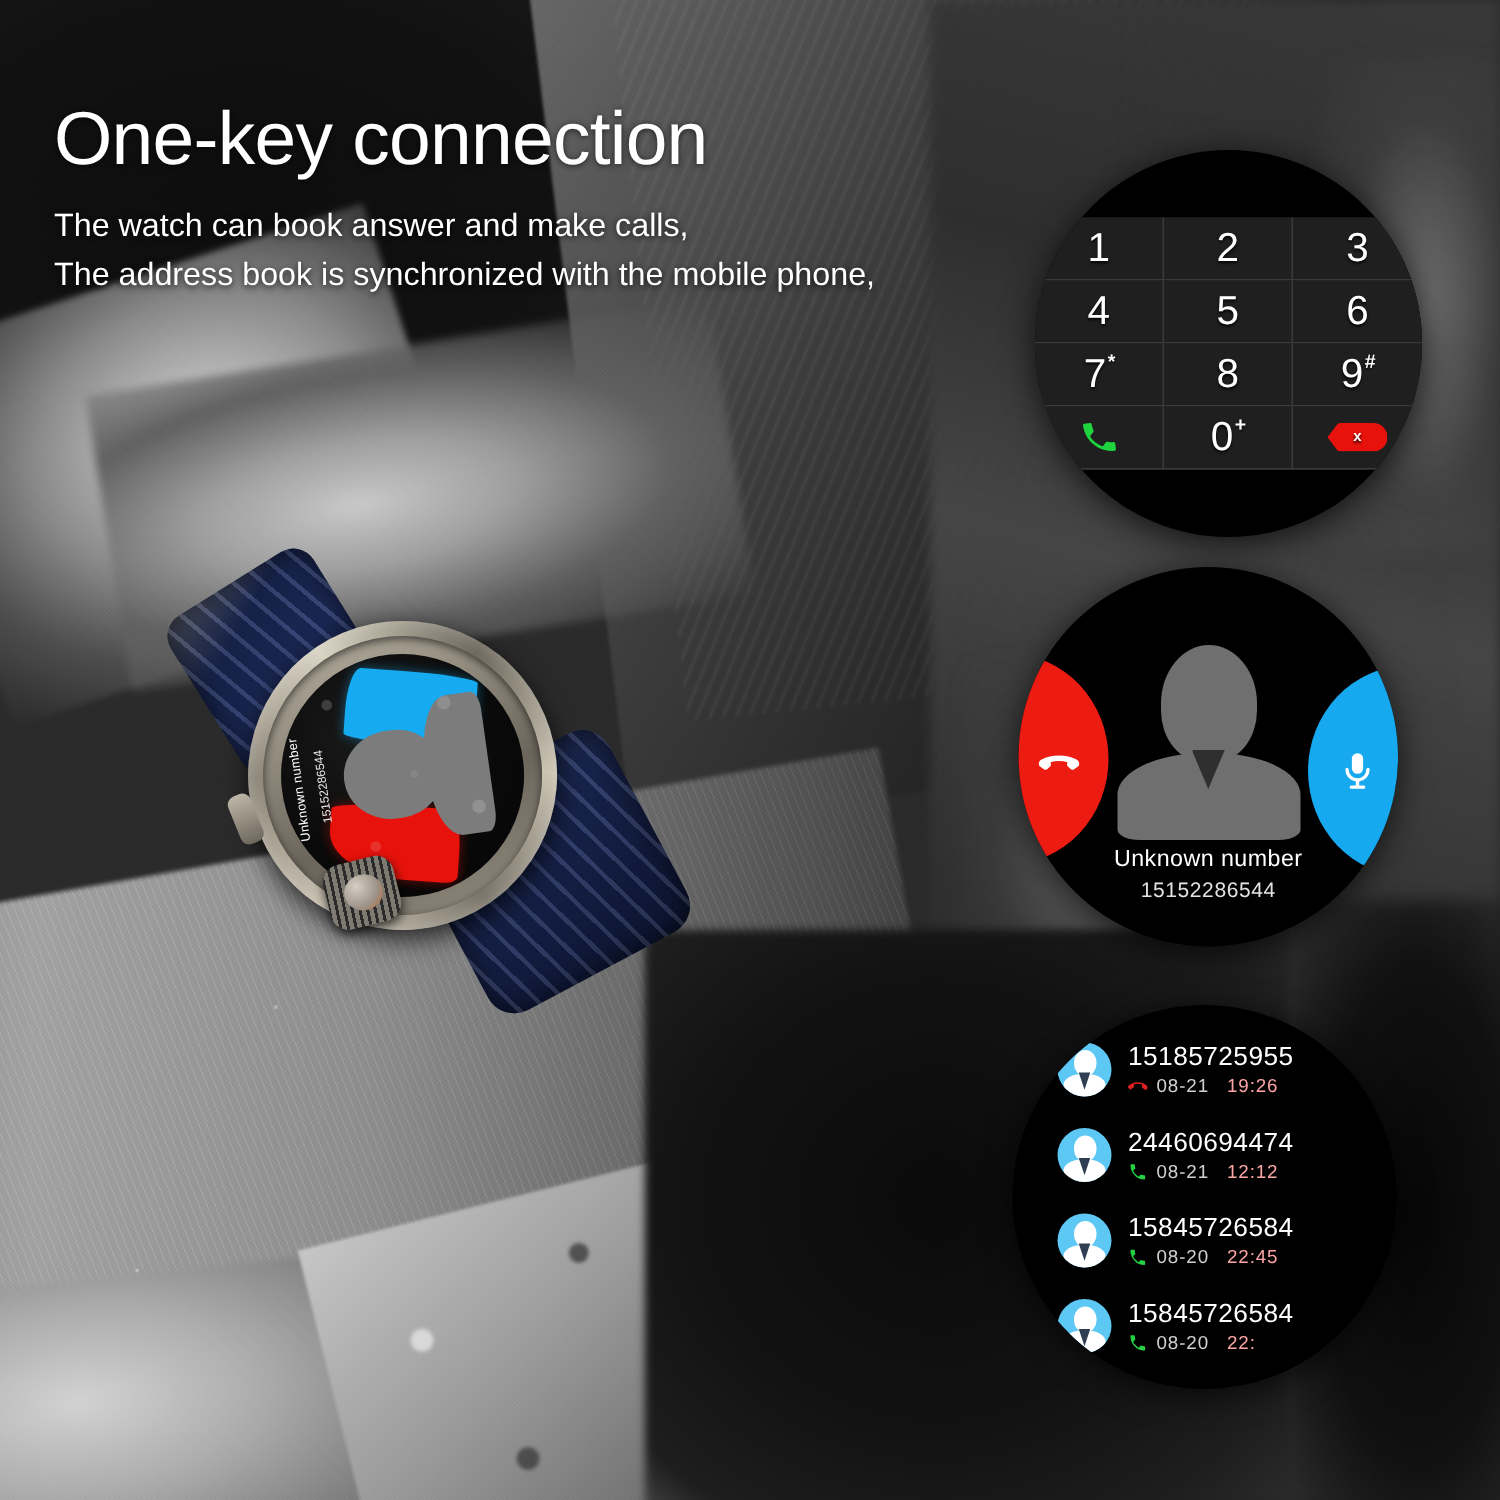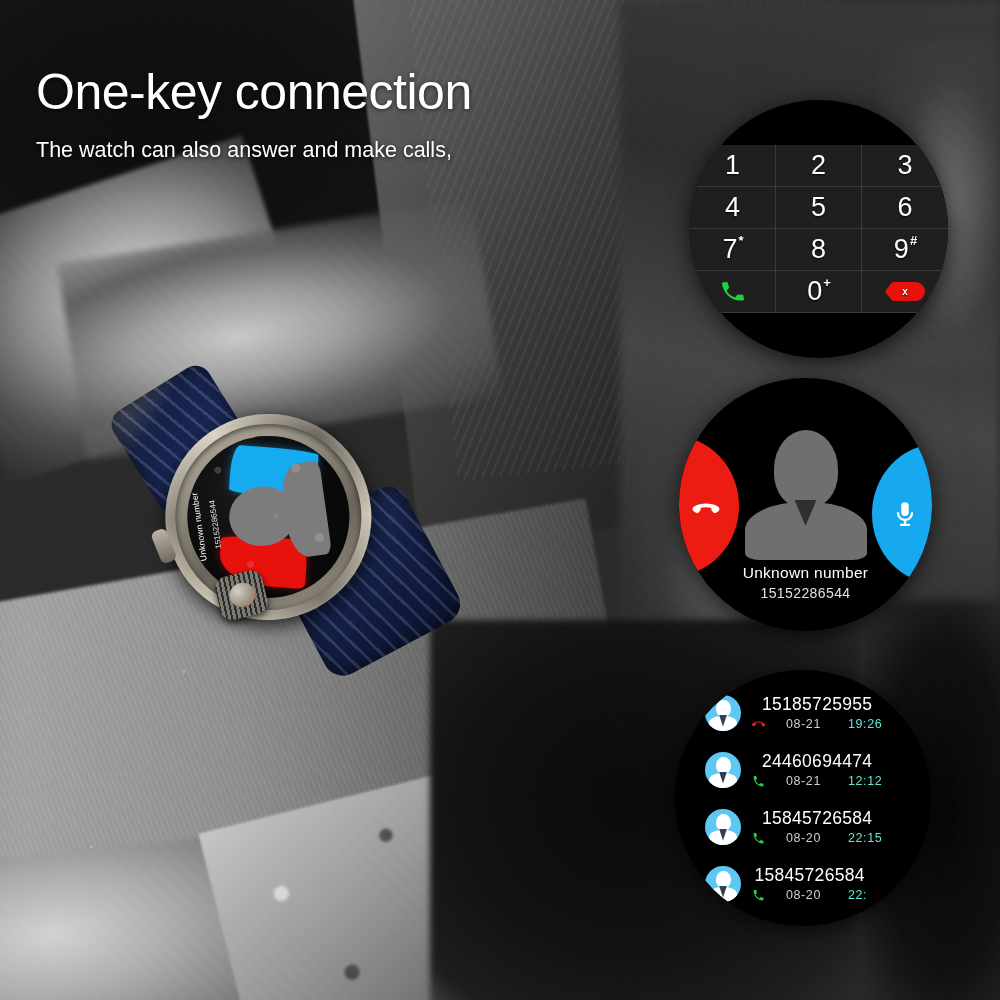--- a/index.html
+++ b/index.html
@@ -170,37 +170,37 @@
   .in-avatar-body { position:absolute; left:50%; top:124px; width:122px; height:58px;
     margin-left:-61px; background:#6f6f6f; border-radius:48% 48% 12% 12%; }
   .in-collar { position:absolute; left:50%; top:122px; margin-left:-11px; width:22px; height:26px;
     background:#2f2f2f; clip-path:polygon(50% 100%, 0 0, 100% 0); }
   .in-name { position:absolute; left:0; right:0; top:186px; text-align:center;
     color:#fff; font-size:15.5px; letter-spacing:.3px; }
   .in-num { position:absolute; left:0; right:0; top:207px; text-align:center;
     color:#e2e2e2; font-size:14px; letter-spacing:.4px; }
 
   
-  #calllog { left:675px; top:670px; width:256px; height:256px;text-align:center; }
+  #calllog { left:675px; top:670px; width:256px; height:256px; }
   .log-list { position:absolute; left:0; top:14px; width:100%; }
   .log-row { display:flex; align-items:center; height:57px; padding-left:30px; }
   .log-av { width:36px; height:36px; border-radius:50%; flex:0 0 36px;
     background:#5ec8f5; position:relative; overflow:hidden; }
   .log-av::before { content:""; position:absolute; left:50%; top:5px; width:15px; height:17px;
     margin-left:-7.5px; background:#fff; border-radius:50% 50% 45% 45%; }
   .log-av::after { content:""; position:absolute; left:50%; top:21px; width:28px; height:16px;
     margin-left:-14px; background:#fff; border-radius:45% 45% 8% 8%; }
   .log-tie { position:absolute; left:50%; top:20px; margin-left:-4px; width:8px; height:12px;
     background:#2f3e52; clip-path:polygon(50% 100%, 0 0, 100% 0); z-index:2; }
   .log-txt { margin-left:11px; }
   .log-num { color:#fff; font-size:17.5px; line-height:21px; letter-spacing:.3px; }
-  .log-meta { display:flex; align-items:center; gap:21px; margin-top:2px; }
+  .log-meta { display:flex; align-items:center; gap:6px; margin-top:2px; }
   .log-icon { width:13px; height:13px; flex:0 0 13px; }
   .log-date { color:#cfcfcf; font-size:12.5px; letter-spacing:.6px; }
-  .log-time { color:#5eead4; font-size:12.5px; letter-spacing:.6px; margin-left:6px; }
+  .log-time { color:#fca5a5; font-size:12.5px; letter-spacing:.6px; margin-left:6px; }
 </style>
 </head>
 <body>
 
 <div id="bg">
   <div class="bglayer b-dark-tl"></div>
   <div class="bglayer b-sleeve"></div>
   <div class="bglayer b-sleeve-rib"></div>
   <div class="bglayer b-right"></div>
   <div class="bglayer b-right-hi"></div>
@@ -212,21 +212,22 @@
   <div class="bglayer b-arm-tex"></div>
   <div class="bglayer b-knuckles"></div>
   <div class="bglayer b-rock"></div>
   <div class="bglayer b-void"></div>
   <div class="bglayer b-grain"></div>
 </div>
 
 <div id="headline">
   <div class="title-line">One-key connection</div>
   <div id="subcopy">
-    <div class="sub-line">The watch can also answer and make calls,</div>
+    <div class="sub-line">The watch can book answer and make calls,</div>
+    <div class="sub-line">The address book is synchronized with the mobile phone,</div>
   </div>
 </div>
 
 <div id="watch">
   <div class="band band-top">
     <div class="band-ribs"></div>
   </div>
   <div class="band band-bot">
     <div class="band-ribs"></div>
   </div>
@@ -357,21 +358,21 @@
       <div class="log-av">
           <div class="log-tie"></div>
         </div>
       <div class="log-txt">
         <div class="log-num">15845726584</div>
         <div class="log-meta">
           <svg class="log-icon" viewBox="0 0 24 24">
             <path d="M6.6 10.8c1.4 2.8 3.8 5.1 6.6 6.6l2.2-2.2c.3-.3.7-.4 1-.2 1.2.4 2.4.6 3.7.6.6 0 1 .4 1 1V20c0 .6-.4 1-1 1C11 21 3 13 3 3c0-.6.4-1 1-1h3.4c.6 0 1 .4 1 1 0 1.3.2 2.5.6 3.7.1.4 0 .8-.2 1.1l-2.2 2z" fill="#25d142"></path>
           </svg>
           <span class="log-date">08-20</span>
-          <span class="log-time">22:15</span>
+          <span class="log-time">22:45</span>
         </div>
       </div>
     </div>
 
     <div class="log-row">
       <div class="log-av">
           <div class="log-tie"></div>
         </div>
       <div class="log-txt">
         <div class="log-num">15845726584</div>

